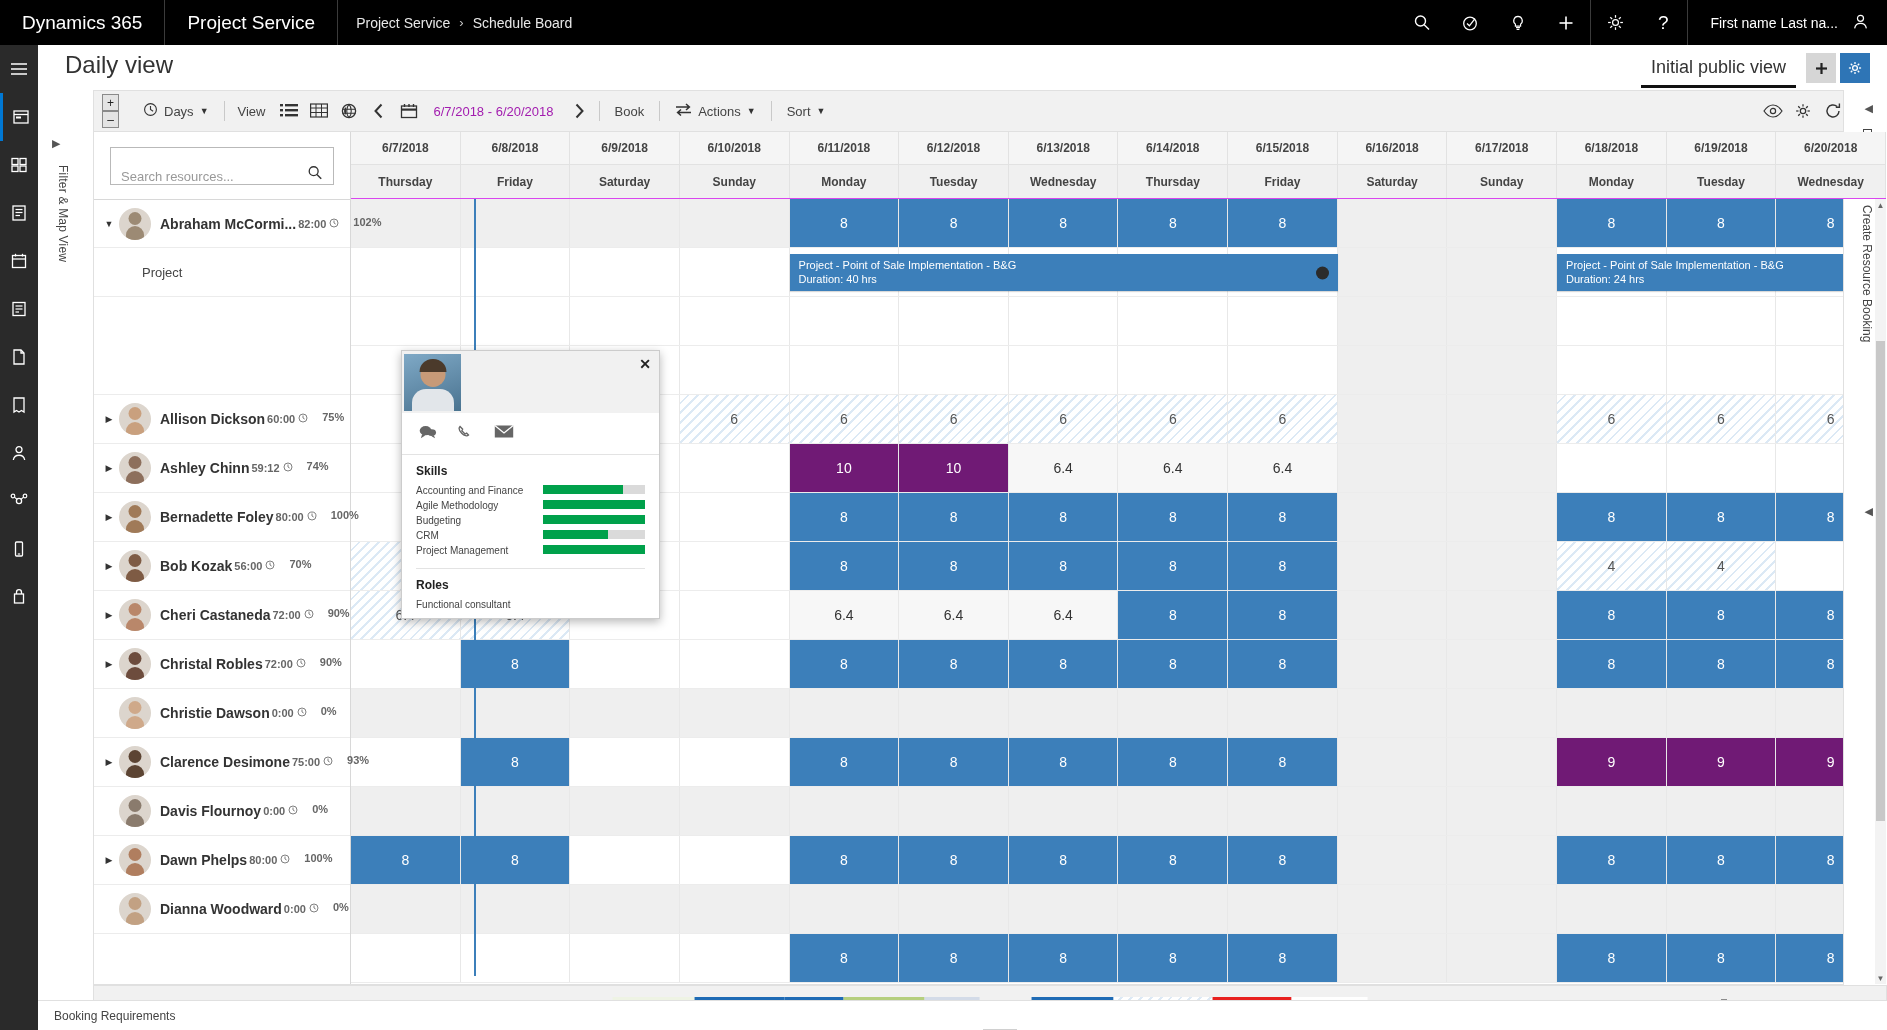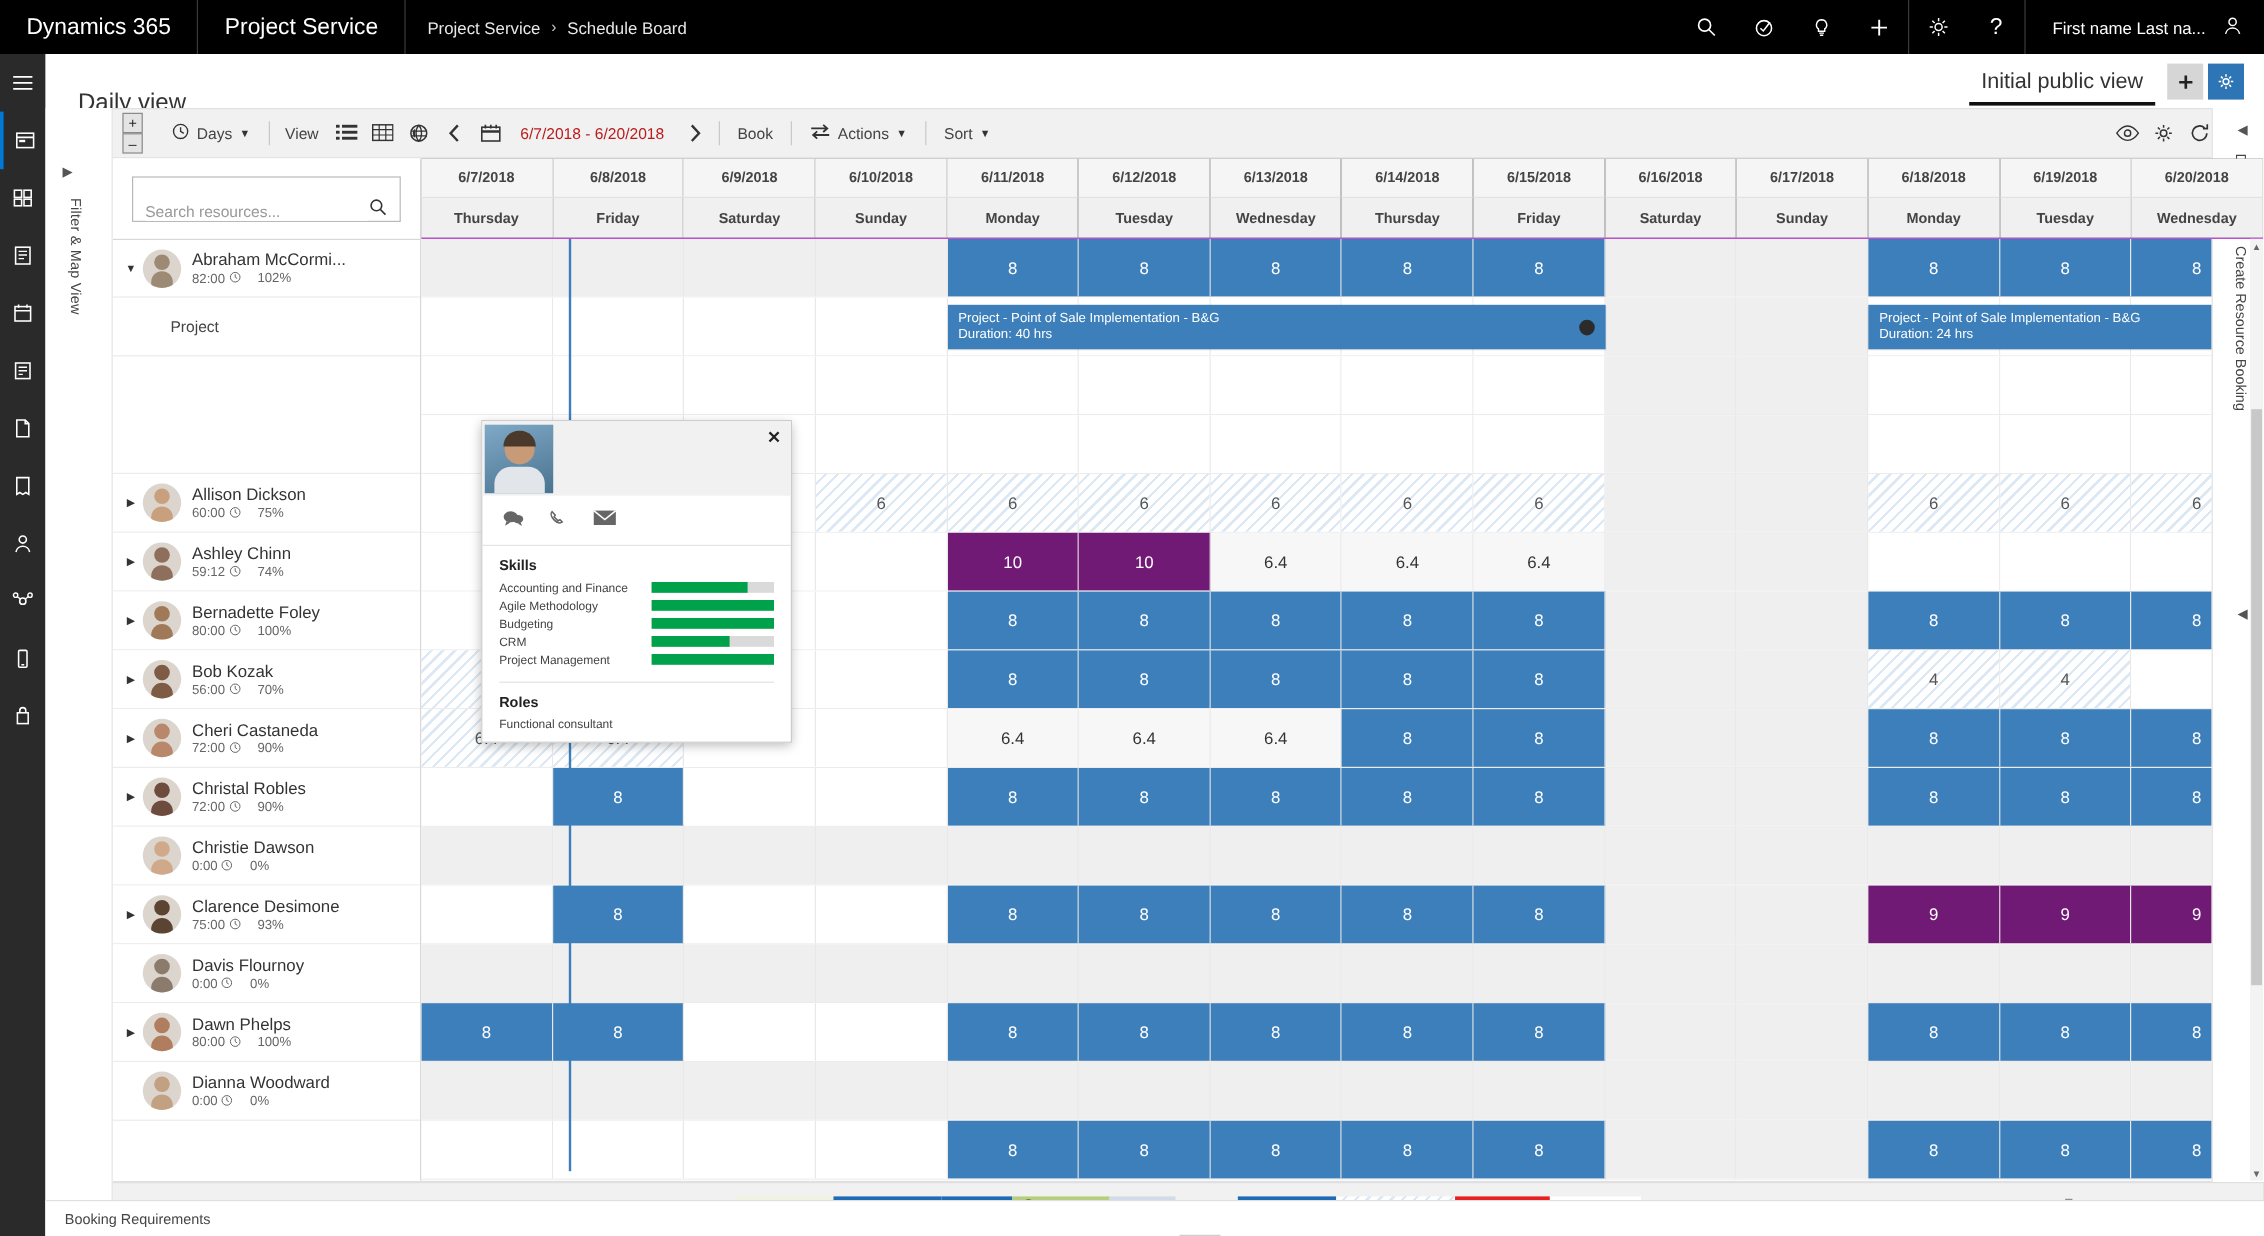--- a/index.html
+++ b/index.html
@@ -61,21 +61,21 @@
     position: absolute; left: 38px; top: 45px;
     width: 1849px; height: 985px; background: #fff;
   }
 
   
   #pagehead {
     height: 45px; position: relative; border-bottom: 0px solid #e0e0e0;
   }
   #pagetitle {
     position: absolute; left: 27px; top: 6px;
-    font-size: 20px; font-weight: 300; color: #333; margin-top: 24px;
+    font-size: 24px; font-weight: 300; color: #333;
   }
   #viewtabs {
     position: absolute; right: 17px; top: 8px;
     display: flex; align-items: flex-start; gap: 0px;
   }
   .vt-tab {
     font-size: 18px; color: #333; padding: 4px 10px 7px 10px;
     border-bottom: 3px solid #111; cursor: pointer; margin-right: 6px;
   }
   .vt-btn {
@@ -103,21 +103,21 @@
     display: flex; align-items: center; gap: 6px; padding: 0 10px;
     height: 40px; cursor: pointer; color: #333; font-size: 13px;
   }
   .tb-label { color: #444; }
   .tb-sep { width: 1px; height: 20px; background: #c9c9c9; margin: 0 5px; }
   .tb-ico {
     width: 30px; height: 40px; display: flex; align-items: center;
     justify-content: center; cursor: pointer; color: #333;
   }
   .tb-ico.sel { color: #111; }
-  .tb-date { font-size: 13px; color: #b91c1c; padding: 0 10px; white-space: nowrap; }
+  .tb-date { font-size: 13px; color: #a21caf; padding: 0 10px; white-space: nowrap; }
   .caret { font-size: 9px; color: #333; }
   .tb-right { margin-left: auto; display: flex; align-items: center; }
 
   
   #filterrail {
     position: absolute; left: 0; top: 45px; width: 56px; height: 940px;
     background: #fff; border-right: 1px solid #e0e0e0;
   }
   #fr-arrow {
     position: absolute; left: 14px; top: 47px; font-size: 11px; color: #555;
@@ -179,21 +179,21 @@
     margin: 0 9px 0 3px; position: relative; overflow: hidden;
   }
   .av-face {
     position: absolute; left: 50%; top: 58%; transform: translateX(-50%);
     width: 18px; height: 18px; border-radius: 50% 50% 45% 45%;
   }
   .av-head {
     position: absolute; left: 50%; top: 14%; transform: translateX(-50%);
     width: 13px; height: 13px; border-radius: 50%;
   }
-  .res-info { display: flex; flex-direction: column; gap: 2px; }
+  .res-info { display: flex; flex-direction: row; gap: 2px; font-weight: bold; }
   .res-name { font-size: 14px; color: #333; white-space: nowrap; }
   .res-sub { font-size: 11px; color: #666; display: flex; gap: 14px; }
   .res-sub .clk { display: inline-flex; align-items: center; gap: 3px; }
   .res-child {
     height: 28px; display: flex; align-items: center; padding-left: 48px;
     font-size: 13px; color: #444; background: #fff;
   }
 
   
   #gridhead {

